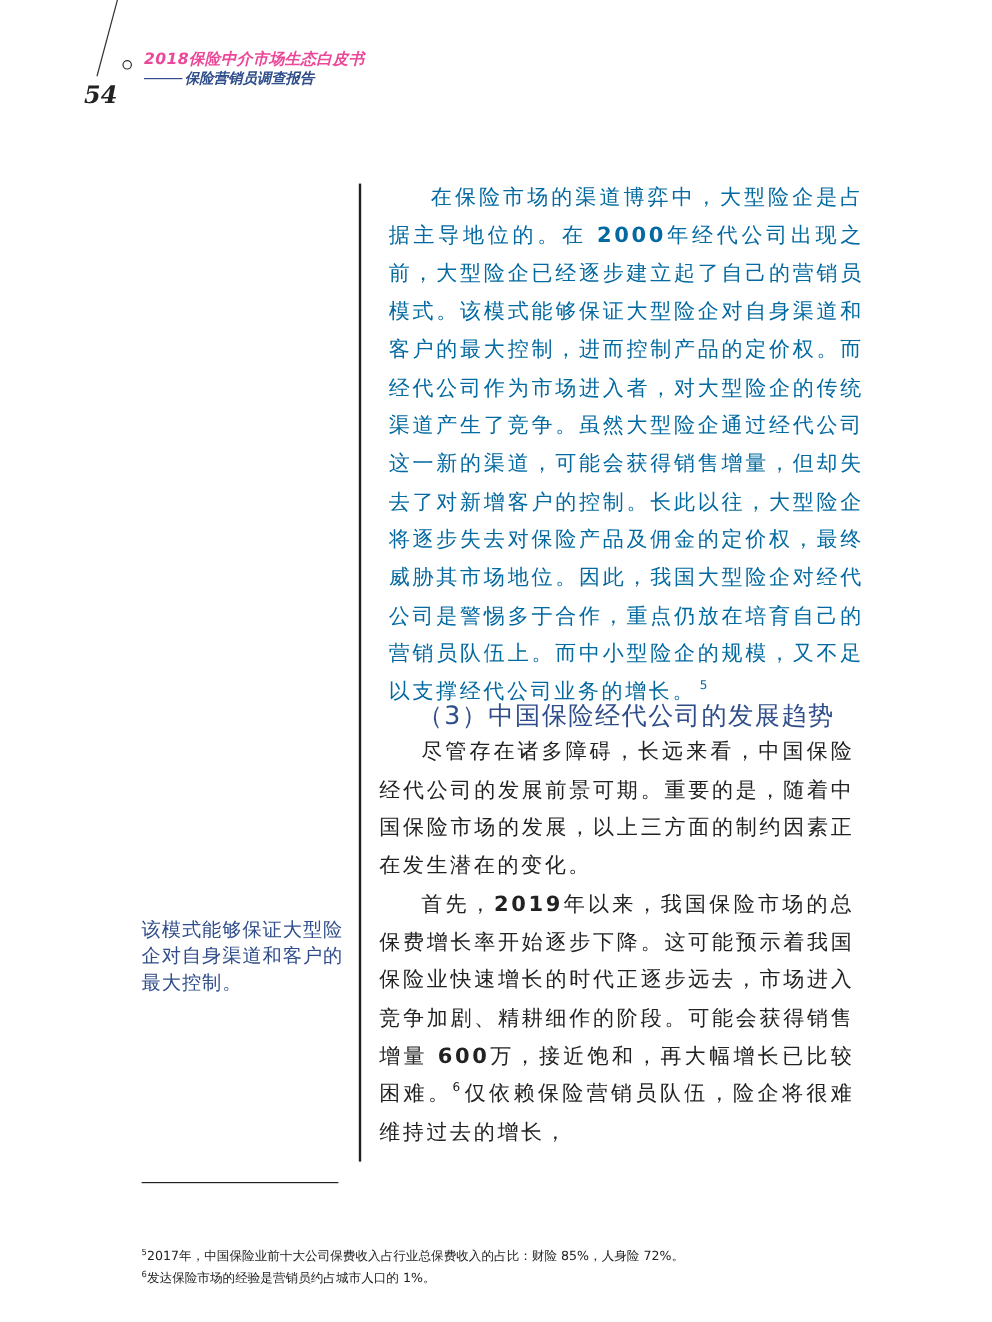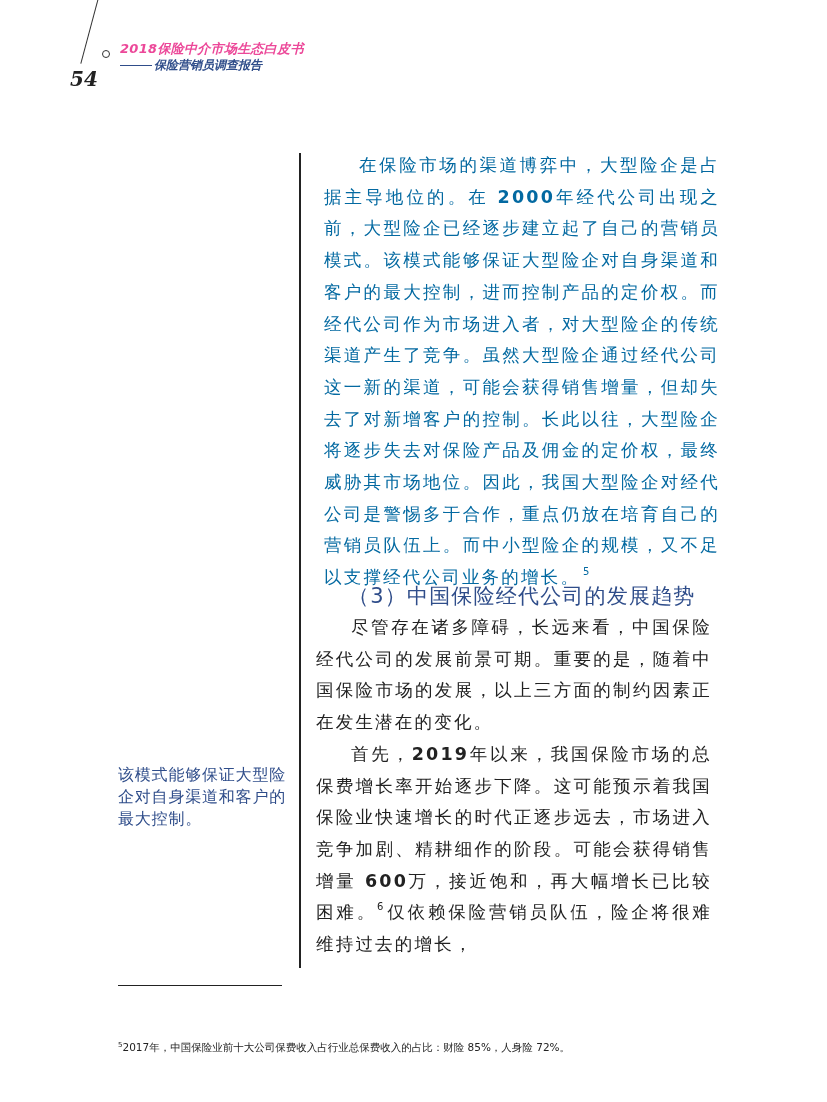--- a/index.html
+++ b/index.html
@@ -62,13 +62,14 @@
 <div class="para2">
   <p>尽管存在诸多障碍，长远来看，中国保险经代公司的发展前景可期。重要的是，随着中国保险市场的发展，以上三方面的制约因素正在发生潜在的变化。</p>
   <p><span>首先，</span><b>2019</b><span>年以来，我国保险市场的总保费增长率开始逐步下降。这可能预示着我国保险业快速增长的时代正逐步远去，市场进入竞争加剧、精耕细作的阶段。可能会获得销售增量 </span><b>600</b><span>万，接近饱和，再大幅增长已比较困难。</span><sup>6</sup><span>仅依赖保险营销员队伍，险企将很难维持过去的增长，</span></p>
 </div>
 
 <div class="sidenote">该模式能够保证大型险企对自身渠道和客户的最大控制。</div>
 
 <div class="fn-rule"></div>
 <div class="footnotes">
   <div><sup>5</sup><span>2017年，中国保险业前十大公司保费收入占行业总保费收入的占比：财险 85%，人身险 72%。</span></div>
+  <div><sup>6</sup><span>发达保险市场的经验是营销员约占城市人口的 1%。</span></div>
 </div>
 
 </body></html>

